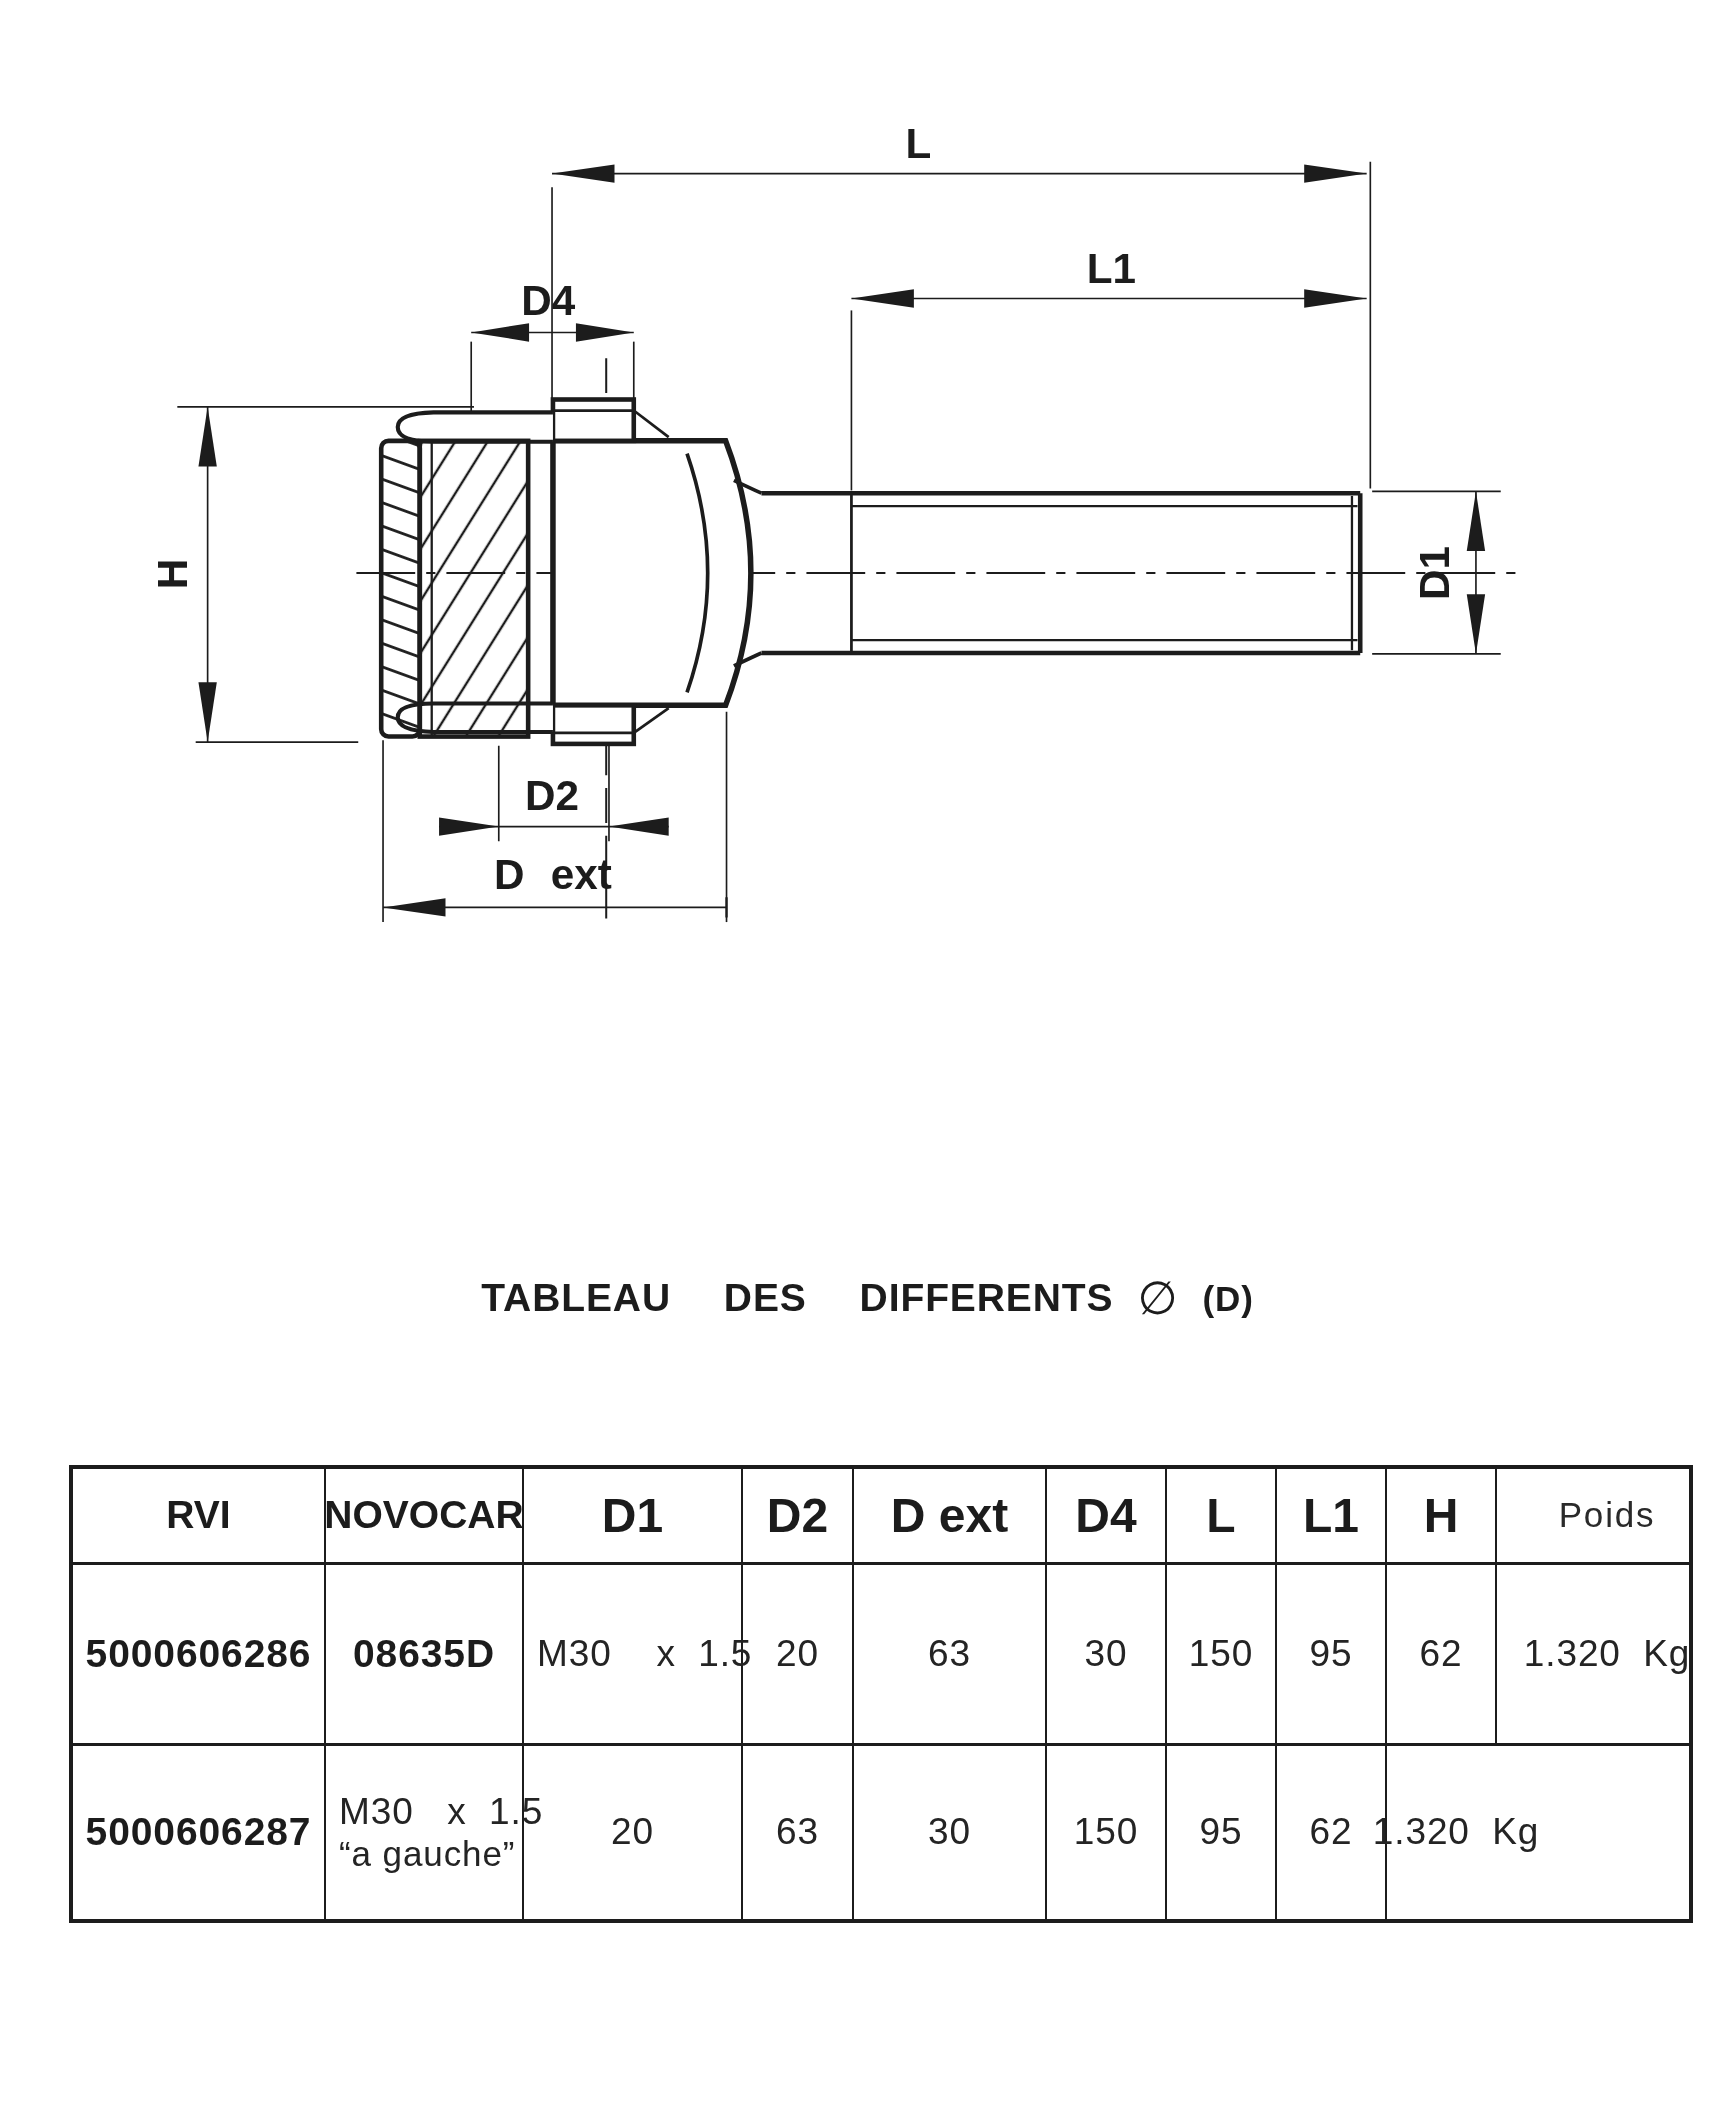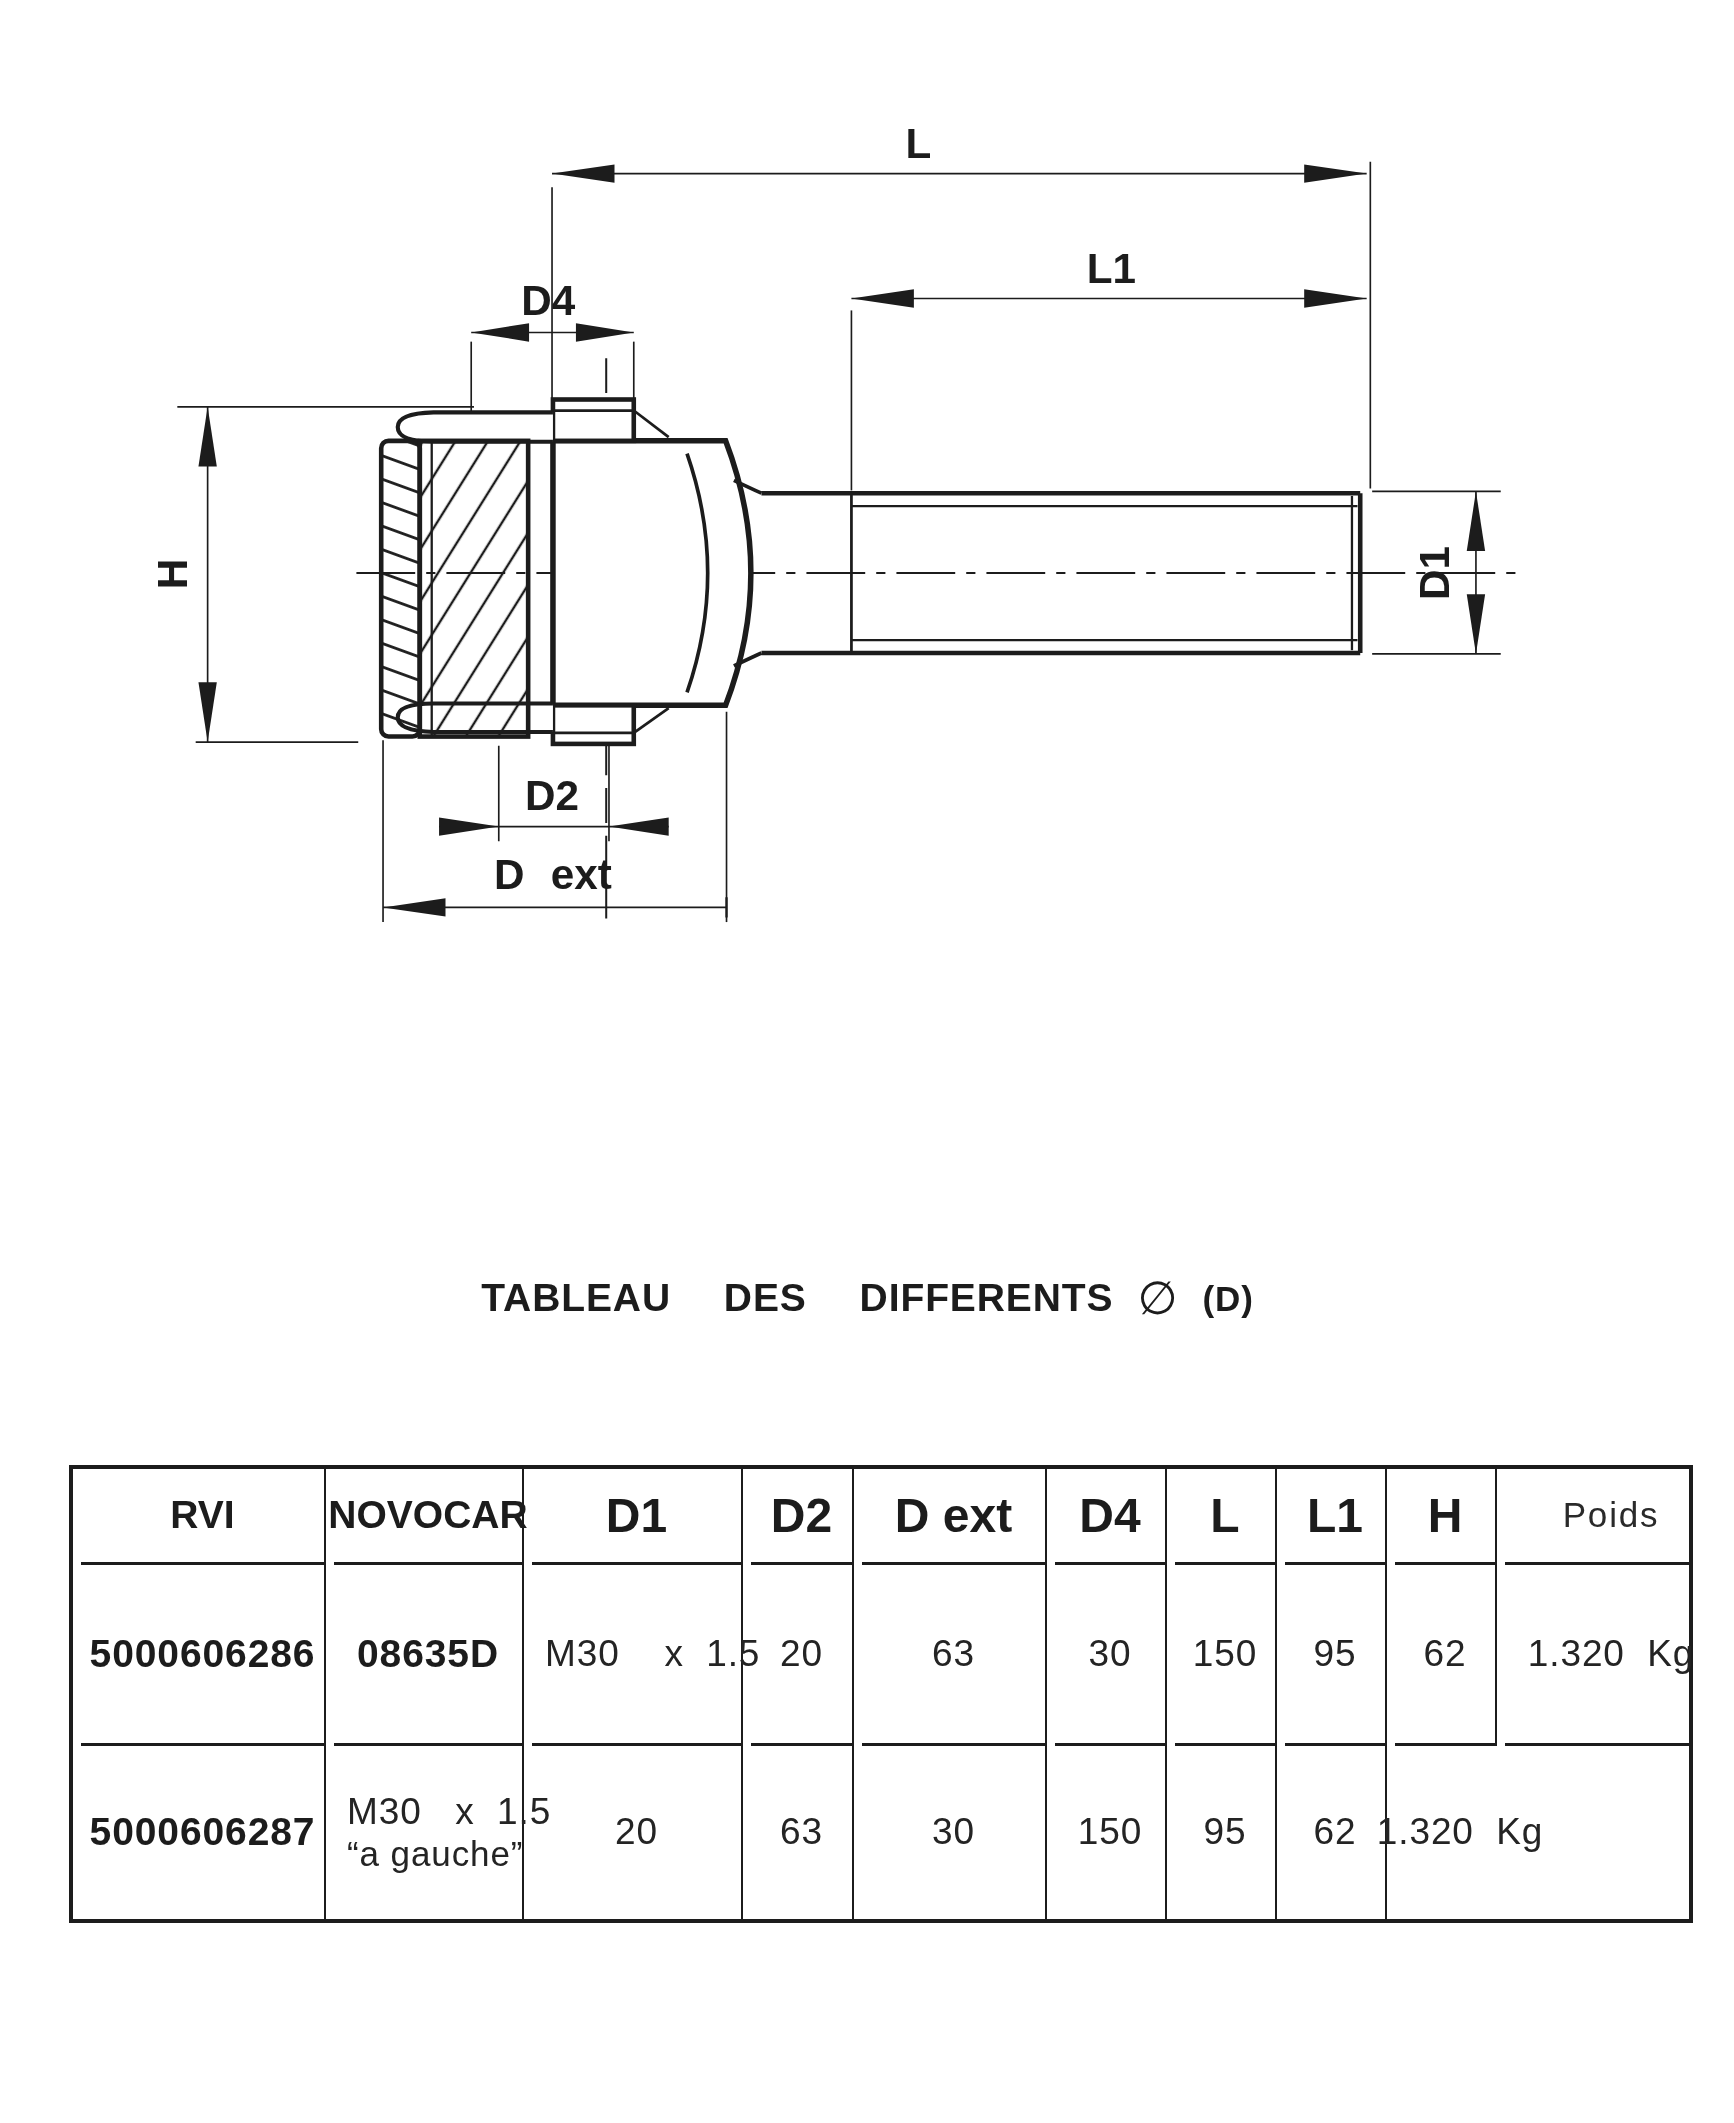--- a/index.html
+++ b/index.html
@@ -18,21 +18,21 @@
   .title .suffix{font-weight:700;font-size:35px;}
 
   
   .tbl{position:absolute;left:69px;top:1465px;
        display:grid;
        grid-template-columns:253px 198px 219px 111px 193px 120px 110px 110px 110px 192px;
        grid-template-rows:96px 181px 173px;
        border:4.6px solid #1c1c1c;}
   .cell{box-sizing:border-box;border-right:2.8px solid #1c1c1c;border-bottom:3.7px solid #1c1c1c;
         display:flex;flex-direction:column;align-items:center;justify-content:center;
-        white-space:pre;line-height:1.15;margin-left:8px;}
+        white-space:pre;line-height:1.15;}
   .cell.last{border-right:none;padding-left:28px;}
   .cell.bottom{border-bottom:none;}
   .hdr{font-weight:700;font-size:39px;}
   .hdr-big{font-weight:700;font-size:48px;}
   .hdr-thin{font-weight:400;font-size:35px;letter-spacing:1.8px;color:#2a2a2a;}
   .v-bold{font-weight:700;font-size:39px;letter-spacing:0.9px;}
   .v-thin{font-weight:400;font-size:37px;letter-spacing:0.9px;color:#242424;}
   .v-left{align-items:flex-start;padding-left:13px;}
   .note{font-size:35px;}
 </style>

